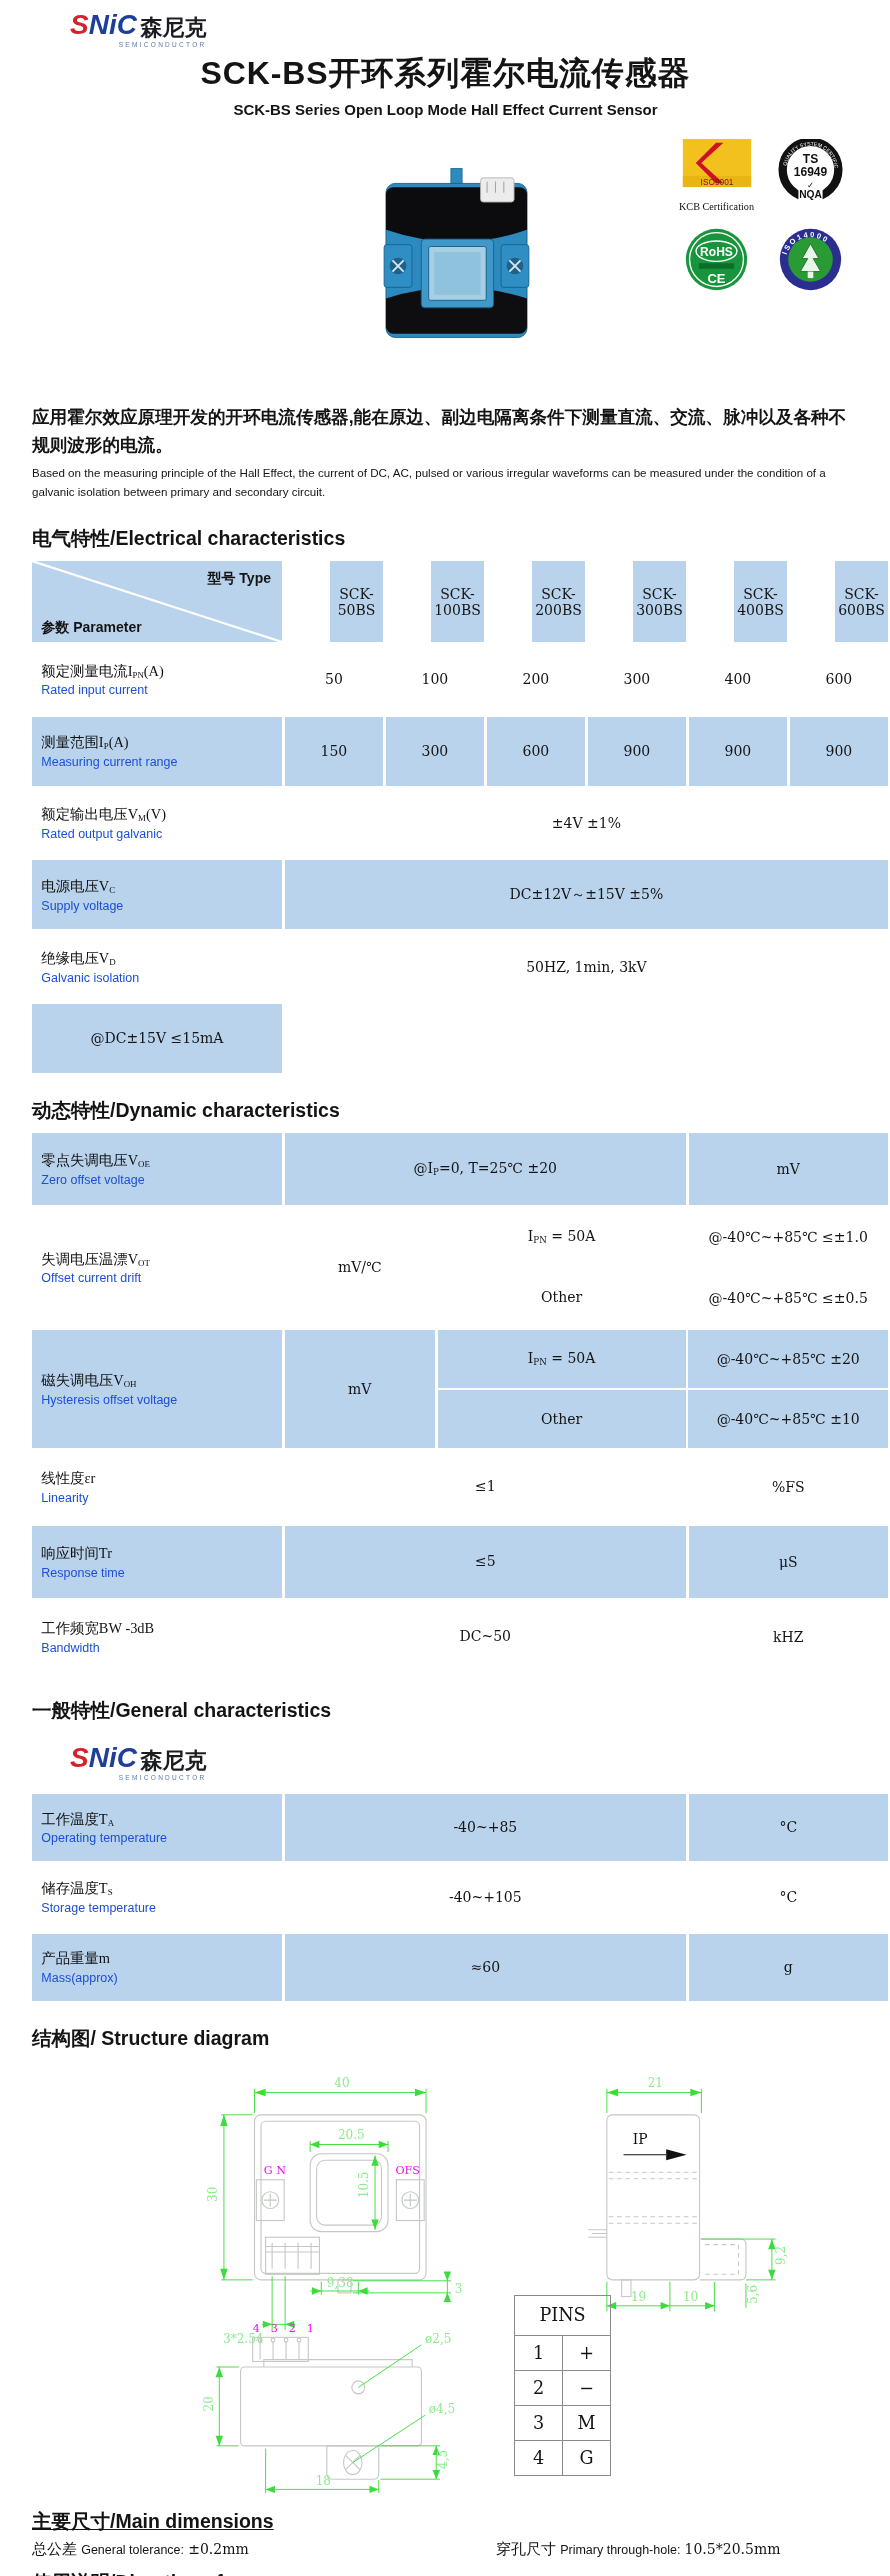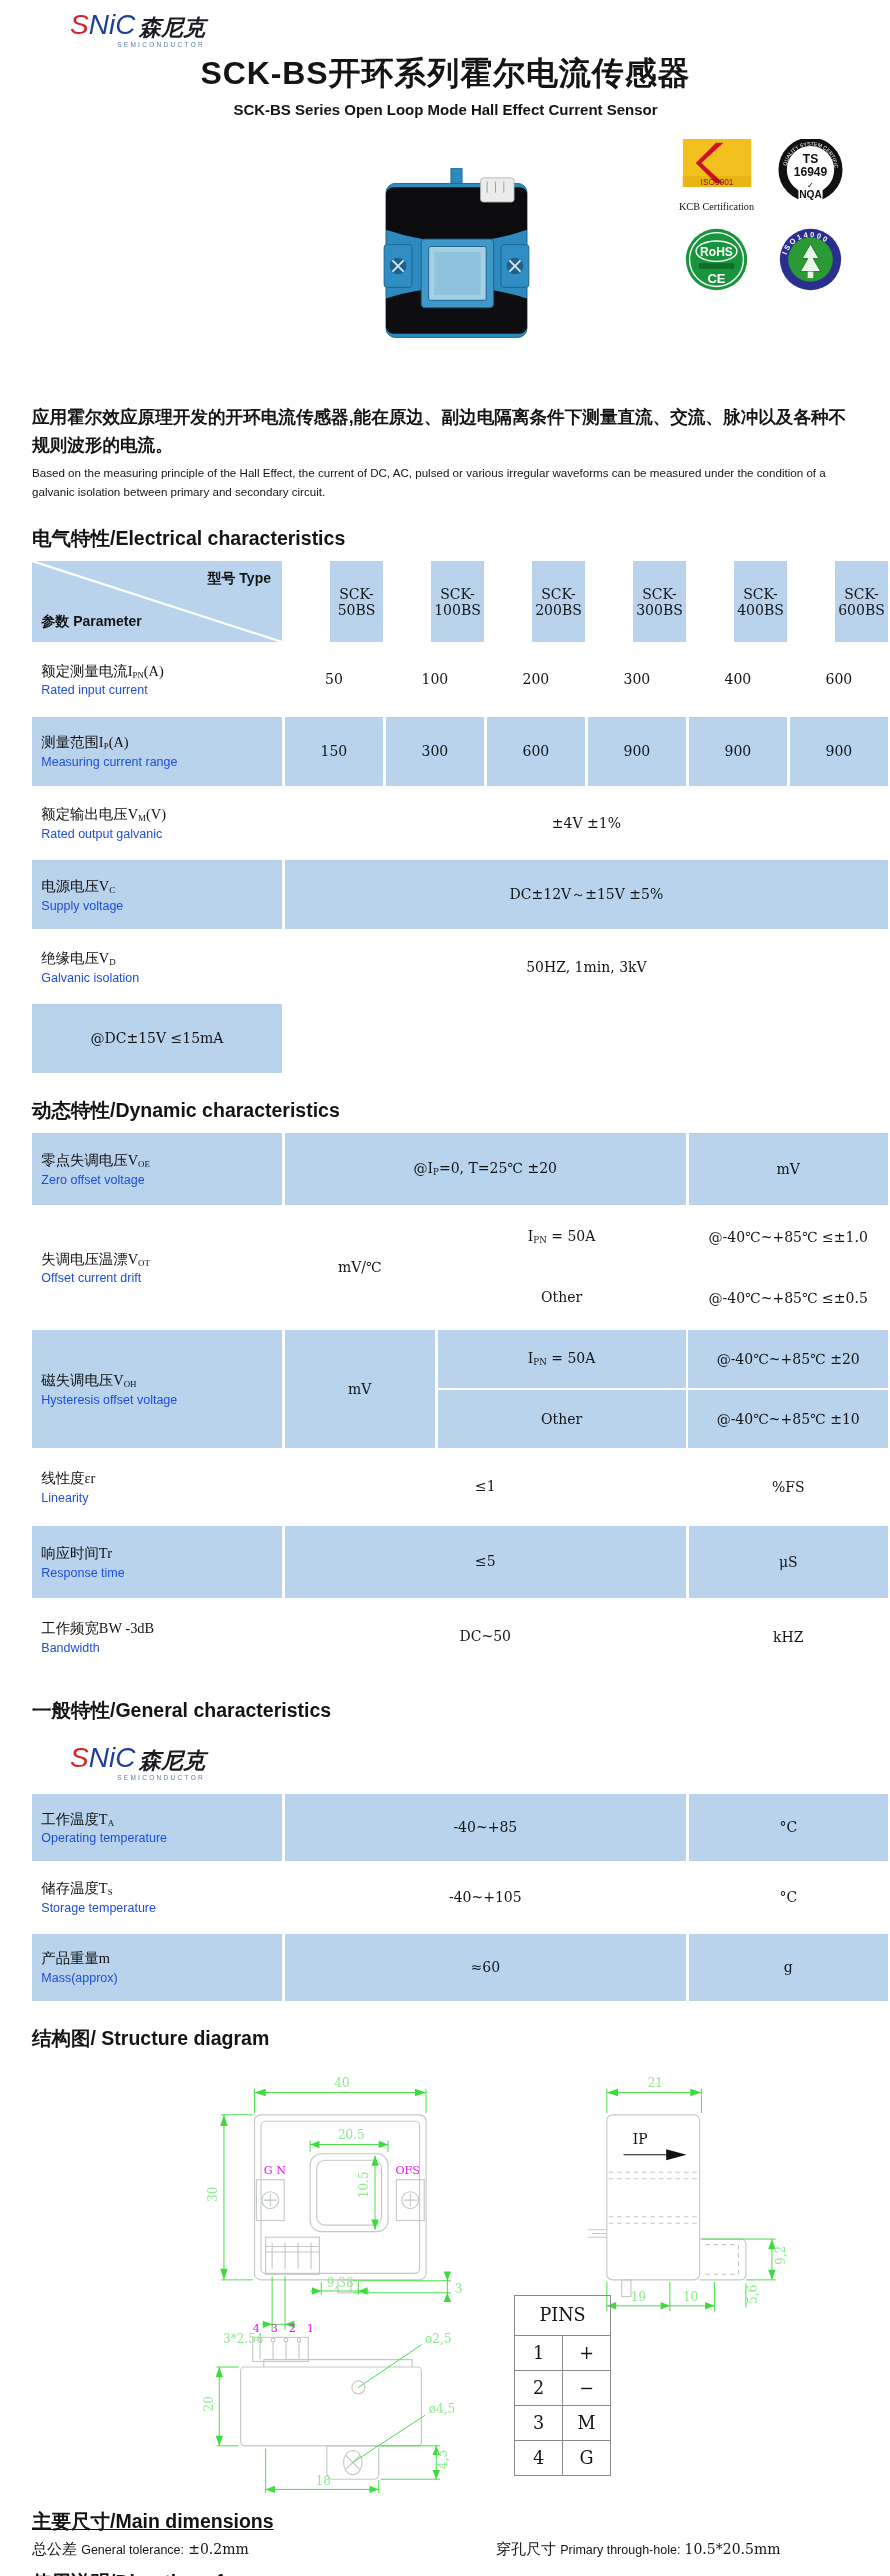--- a/index.html
+++ b/index.html
@@ -2,25 +2,25 @@
 <html style="font-size:15px"><head>
 <meta charset="utf-8">
 <style>
   html,body{margin:0;padding:0;background:#fff;}
   .page{position:relative;width:891px;min-height:2576px;margin:0 auto;background:#ffffff;
         font-family:"Liberation Sans",sans-serif;color:#141414;overflow:hidden;}
 
   
   .logo-wrap{margin:11px 0 0 70px;display:inline-block;}
   .logo-line{display:flex;align-items:flex-end;line-height:1;}
-  .logo-brand{font-style:italic;font-weight:normal;font-size:28px;letter-spacing:0px;
+  .logo-brand{font-style:italic;font-weight:bold;font-size:28px;letter-spacing:0px;
               font-family:"Liberation Sans",sans-serif;}
   .logo-brand .s{color:#d6212b;}
   .logo-brand .nic{color:#1d3f97;}
-  .logo-cn{font-weight:bold;font-size:22px;color:#1b1c20;margin-left:3.7px;font-family:"Liberation Sans",sans-serif;font-style:italic;}
+  .logo-cn{font-weight:bold;font-size:22px;color:#1b1c20;margin-left:3.7px;font-family:"Liberation Sans",sans-serif;}
   .logo-caption{font-size:6.5px;letter-spacing:2.3px;color:#5a7ba6;text-align:right;margin-top:1.9px;}
 
   .title-zh{text-align:center;font-size:32px;font-weight:bold;letter-spacing:0.9px;margin-top:1.9px;}
   .title-en{text-align:center;font-size:15px;font-weight:bold;margin-top:5.6px;}
 
   
   .hero{position:relative;height:260px;margin-top:16.7px;}
   .product{position:absolute;left:373px;top:0;}
   .badges{position:absolute;left:675px;top:3.7px;width:176px;display:grid;
           grid-template-columns:83px 83px;grid-column-gap:11px;grid-row-gap:15px;}
@@ -47,21 +47,21 @@
   .val{font-family:"DejaVu Serif",serif;font-size:14px;text-align:center;}
 
   .e-grid{grid-template-columns:250px repeat(6,1fr);}
   .e-head{height:81px;gap:48px;}
   .e-row{min-height:69px;}
   .e-merged{grid-template-columns:250px 1fr;min-height:69px;}
 
   .corner{position:relative;padding:5.6px 9.3px;display:block;}
   .corner svg{position:absolute;left:0;top:0;width:100%;height:100%;}
   .corner-type{position:absolute;top:9.3px;right:11px;font-size:14px;}
-  .corner-param{position:absolute;bottom:11px;left:9.3px;font-size:14px;}
+  .corner-param{position:absolute;bottom:5px;left:9.3px;font-size:14px;}
   .zh-b{font-family:"Liberation Serif",serif;font-weight:bold;}
   .en-b{font-weight:bold;}
 
   .d-merged{grid-template-columns:250px 401px 1fr;min-height:72px;}
   .d-split{grid-template-columns:250px 150px 248px 1fr;grid-template-rows:58px 58px;grid-gap:2.8px;}
   .rspan{grid-row:1/3;}
 
   .g-grid{grid-template-columns:250px 401px 1fr;min-height:67px;}
 
   

